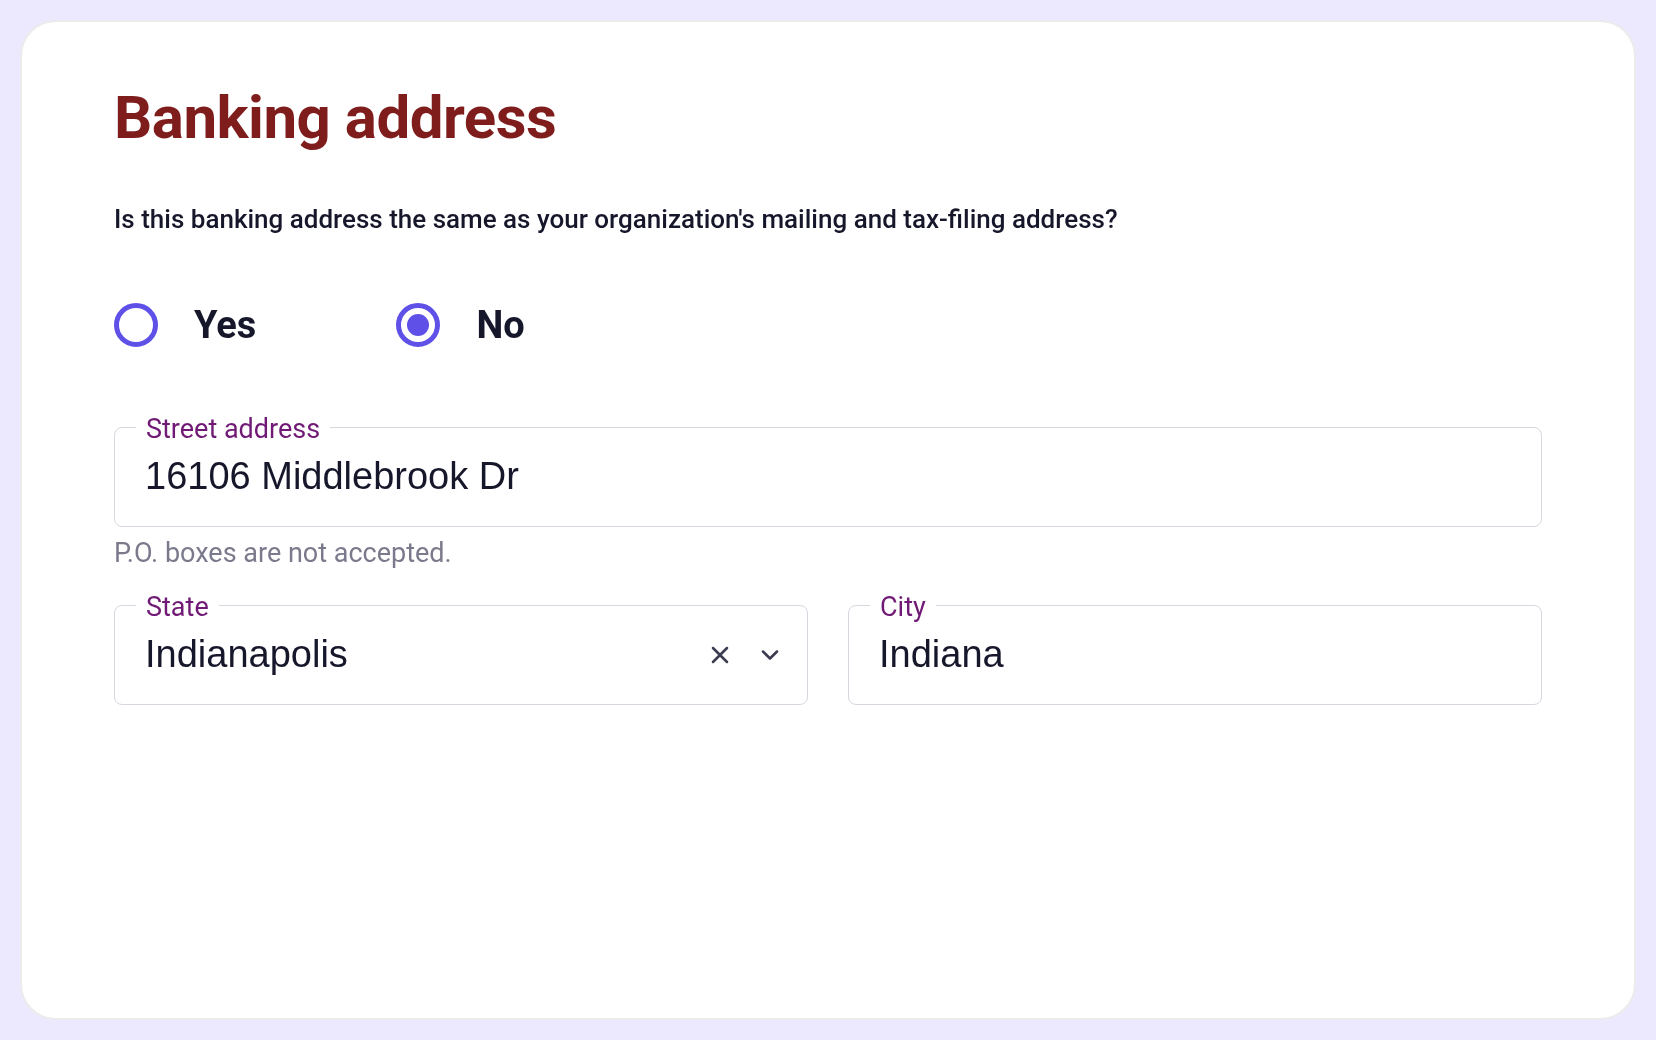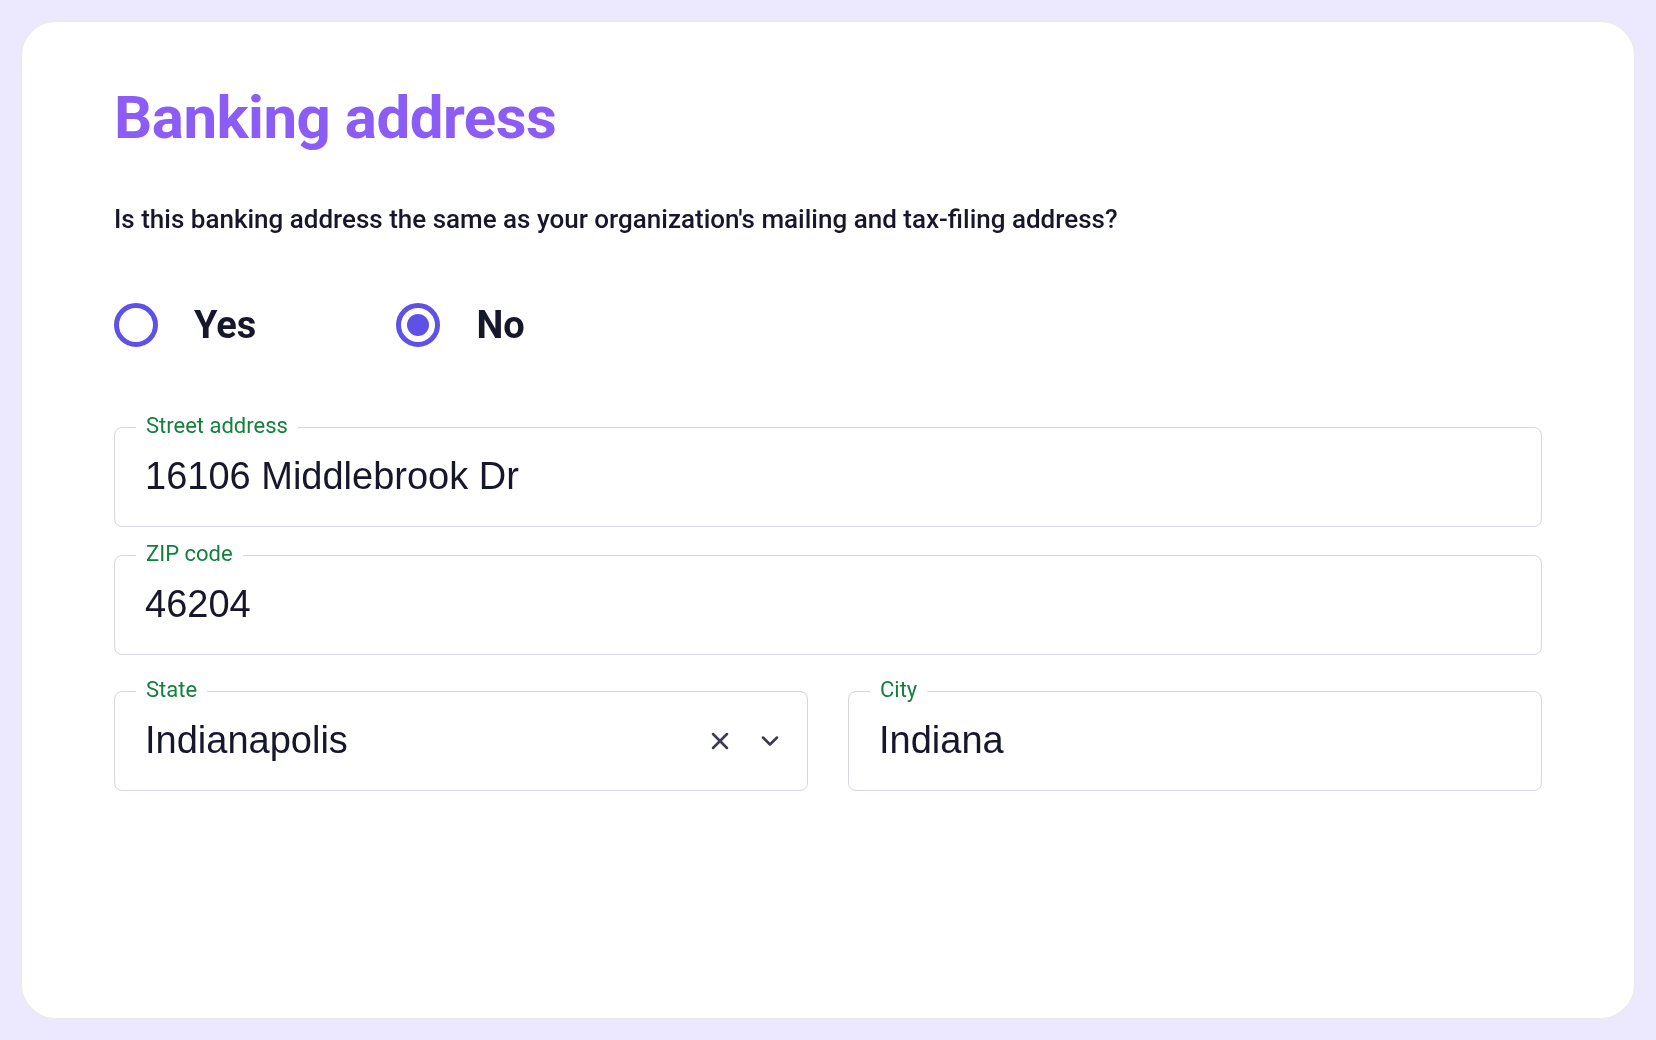--- a/index.html
+++ b/index.html
@@ -15,21 +15,21 @@
     border-radius:36px;
     border:2px solid rgba(0,0,0,0.08);
     margin:20px;
     width:1616px;
     height:1000px;
     padding:60px 92px;
   }
   .heading{
     font-size:60px;
     font-weight:700;
-    color:#8b5cf6;
+    color:#7f1d1d;
     letter-spacing:-0.5px;
     margin-bottom:48px;
   }
   .question{
     font-size:26px;
     line-height:1.45;
     color:#17172c;
     font-weight:500;
     margin-bottom:64px;
     max-width:1380px;
@@ -66,22 +66,22 @@
     color:#17172c;
     font-weight:700;
   }
   .field-wrap{position:relative;margin-top:28px;}
   .float-label{
     position:absolute;
     top:-14px;
     left:22px;
     background:#ffffff;
     padding:0 10px;
-    font-size:22px;
-    color:#15803d;
+    font-size:27px;
+    color:#701a75;
     text-align:right;
   }
   .text-input{
     width:100%;
     height:100px;
     border:1.5px solid #d7d7df;
     border-radius:8px;
     padding:10px 30px;
     font-size:38px;
     color:#17172c;
@@ -142,25 +142,22 @@
         <span class="radio-inner"></span>
       </span>
       <span class="radio-label">No</span>
     </div>
   </div>
 
   <div class="field-wrap">
     <span class="float-label">Street address</span>
     <input class="text-input" type="text" value="16106 Middlebrook Dr" style="">
   </div>
+  <div class="helper">P.O. boxes are not accepted.</div>
 
-  <div class="field-wrap">
-    <span class="float-label">ZIP code</span>
-    <input class="text-input" type="text" value="46204" style="">
-  </div>
 
   <div class="row-split">
     <div class="field-wrap combo">
       <span class="float-label">State</span>
       <input class="text-input" type="text" value="Indianapolis" style="">
       <div class="combo-icons">
         <span class="icon-btn">
           <svg viewBox="0 0 24 24">
               <path d="M18 6 6 18M6 6l12 12"></path>
             </svg>

